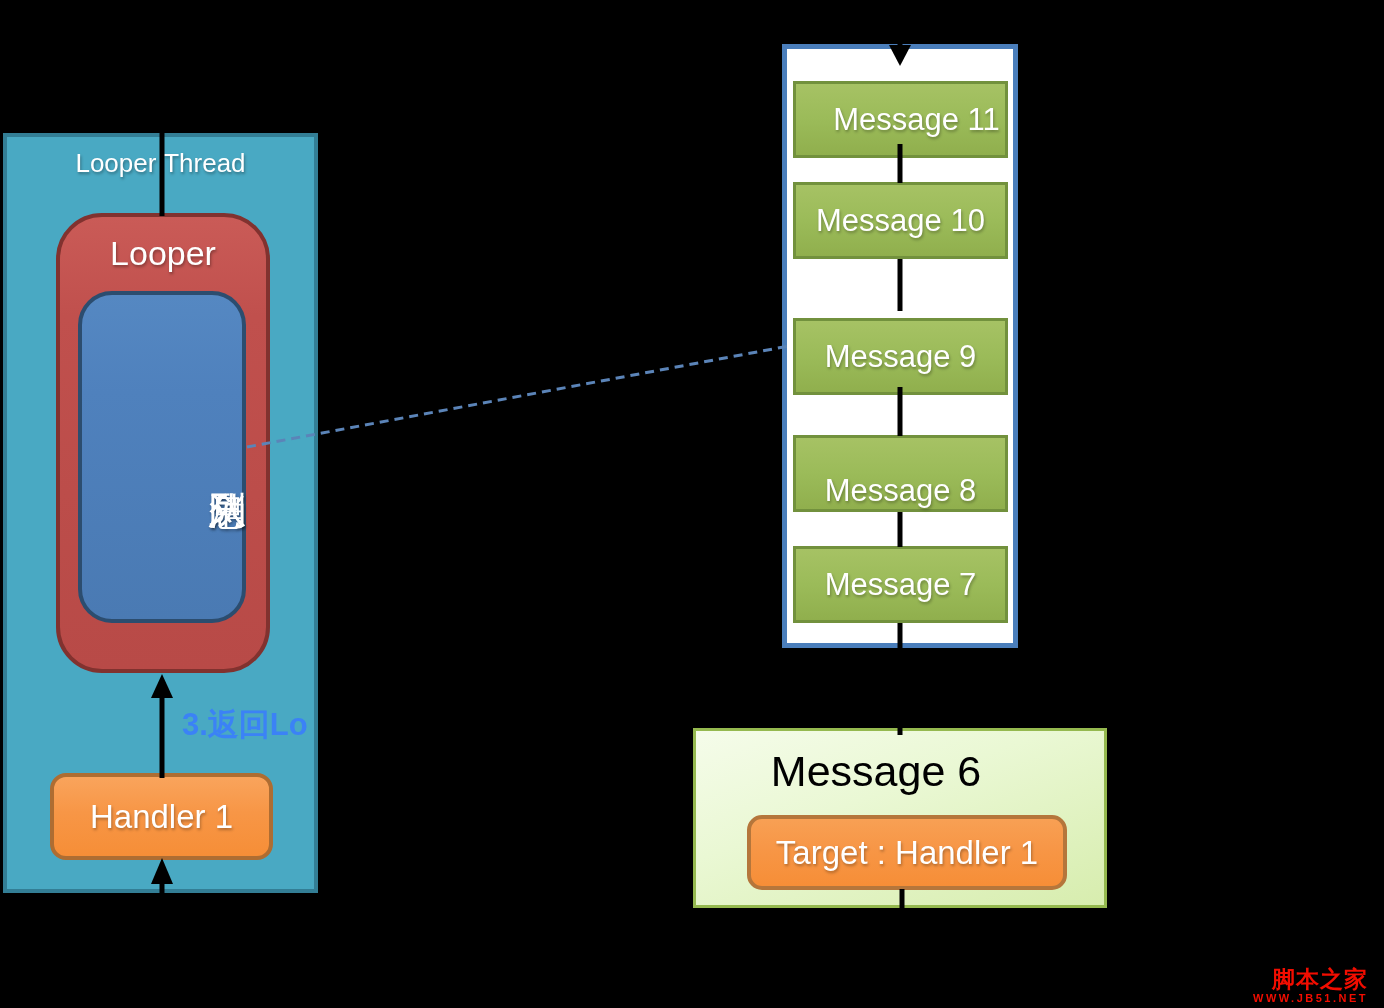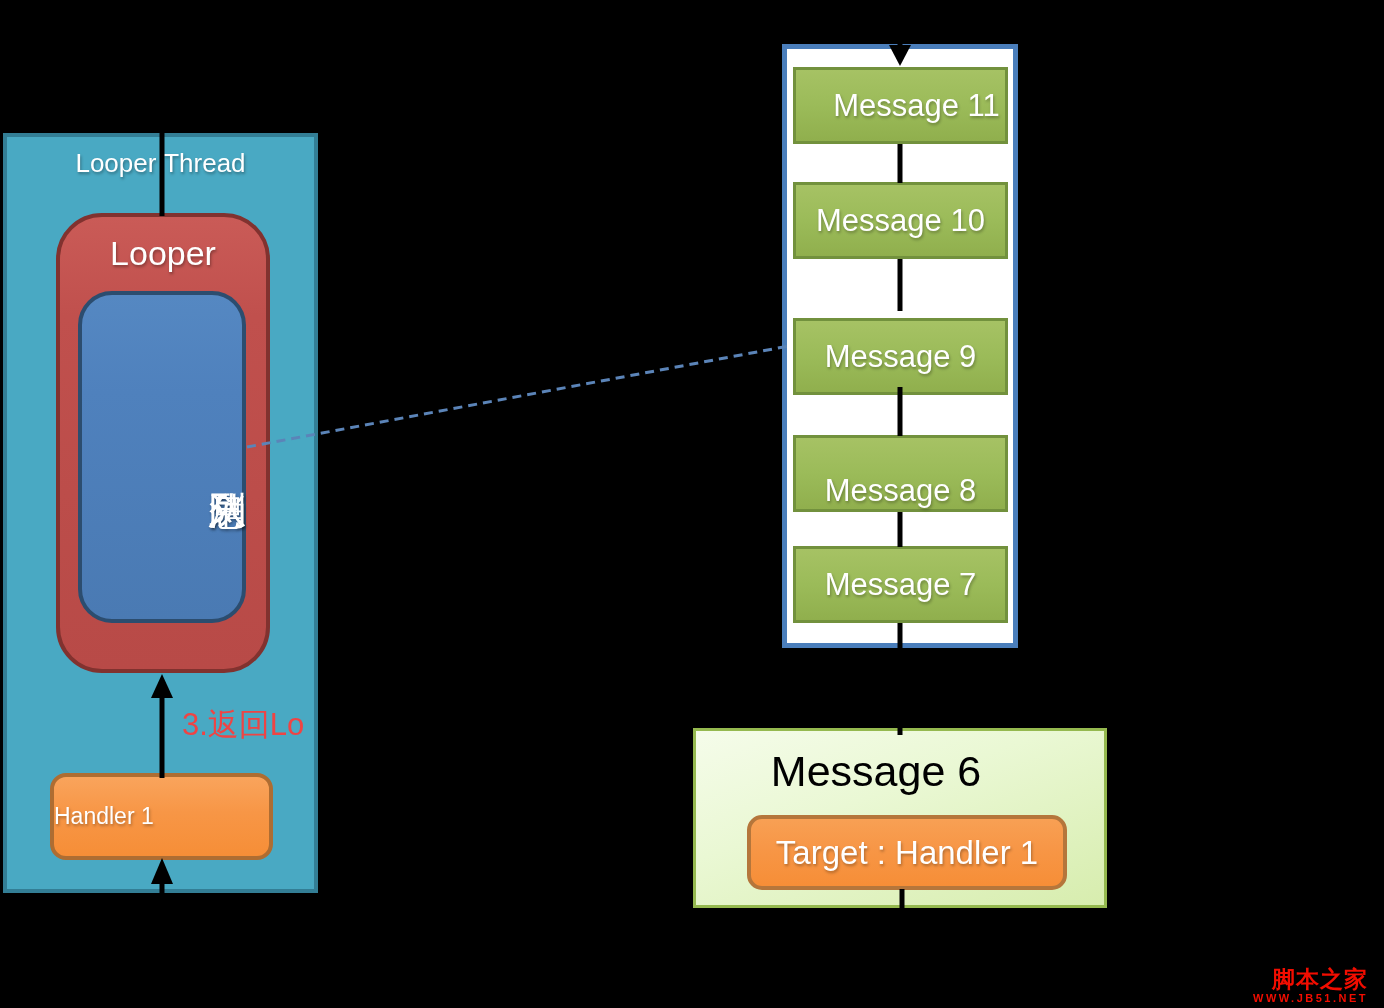--- a/index.html
+++ b/index.html
@@ -39,40 +39,40 @@
     color:#fff;font-size:37px;line-height:1.02;
     font-family:"DejaVu Serif","Liberation Serif",serif;
     writing-mode:vertical-rl;text-orientation:upright;
     display:flex;justify-content:center;
     text-shadow:1px 2px 3px rgba(0,0,0,0.3);
   }
   .handler-box{
     left:50px;top:773px;width:223px;height:87px;
     background:linear-gradient(180deg,#F9A45C 0%,#F79646 45%,#F68E37 100%);
     border:4px solid #AE6D32;border-radius:16px;z-index:2;
-    display:flex;align-items:center;
-    color:#fff;font-size:23px;text-shadow:1px 2px 3px rgba(0,0,0,0.3);
+    display:flex;align-items:center;justify-content:center;
+    color:#fff;font-size:33px;text-shadow:1px 2px 3px rgba(0,0,0,0.3);
   }
   .annotation{
-    left:182px;top:704px;z-index:4;color:#ef4444;font-size:31px;white-space:nowrap;
+    left:182px;top:704px;z-index:4;color:#3b82f6;font-size:31px;white-space:nowrap;font-weight:bold;
   }
 
   
   .queue-panel{
     left:782px;top:44px;width:236px;height:604px;
     background:#fff;border:5px solid #4A7EBB;z-index:1;
   }
   .msg-box{
     left:793px;width:215px;height:77px;
     background:linear-gradient(180deg,#A6C264 0%,#9BBB59 50%,#90AF4D 100%);
     border:3px solid #72913D;z-index:2;
     display:flex;align-items:center;justify-content:center;
     color:#fff;font-size:31px;text-shadow:1px 2px 3px rgba(0,0,0,0.3);
   }
-  .msg-0{top:67px;padding-left:32px;} .msg-1{top:182px;} .msg-2{top:310px;margin-top:8px;} .msg-3{top:435px;align-items:flex-end;} .msg-4{top:546px;}
+  .msg-0{top:81px;padding-left:32px;} .msg-1{top:182px;} .msg-2{top:310px;margin-top:8px;} .msg-3{top:435px;align-items:flex-end;} .msg-4{top:546px;}
 
   
   .message6-box{
     left:693px;top:728px;width:414px;height:180px;
     background:linear-gradient(160deg,#F5FCEA 0%,#EAF8D4 40%,#D7EDAE 100%);
     border:3px solid #95B94F;z-index:1;
   }
   .message6-title{
     left:693px;top:747px;width:338px;text-align:center;
     color:#000;font-size:43px;z-index:2;padding-left:28px;

